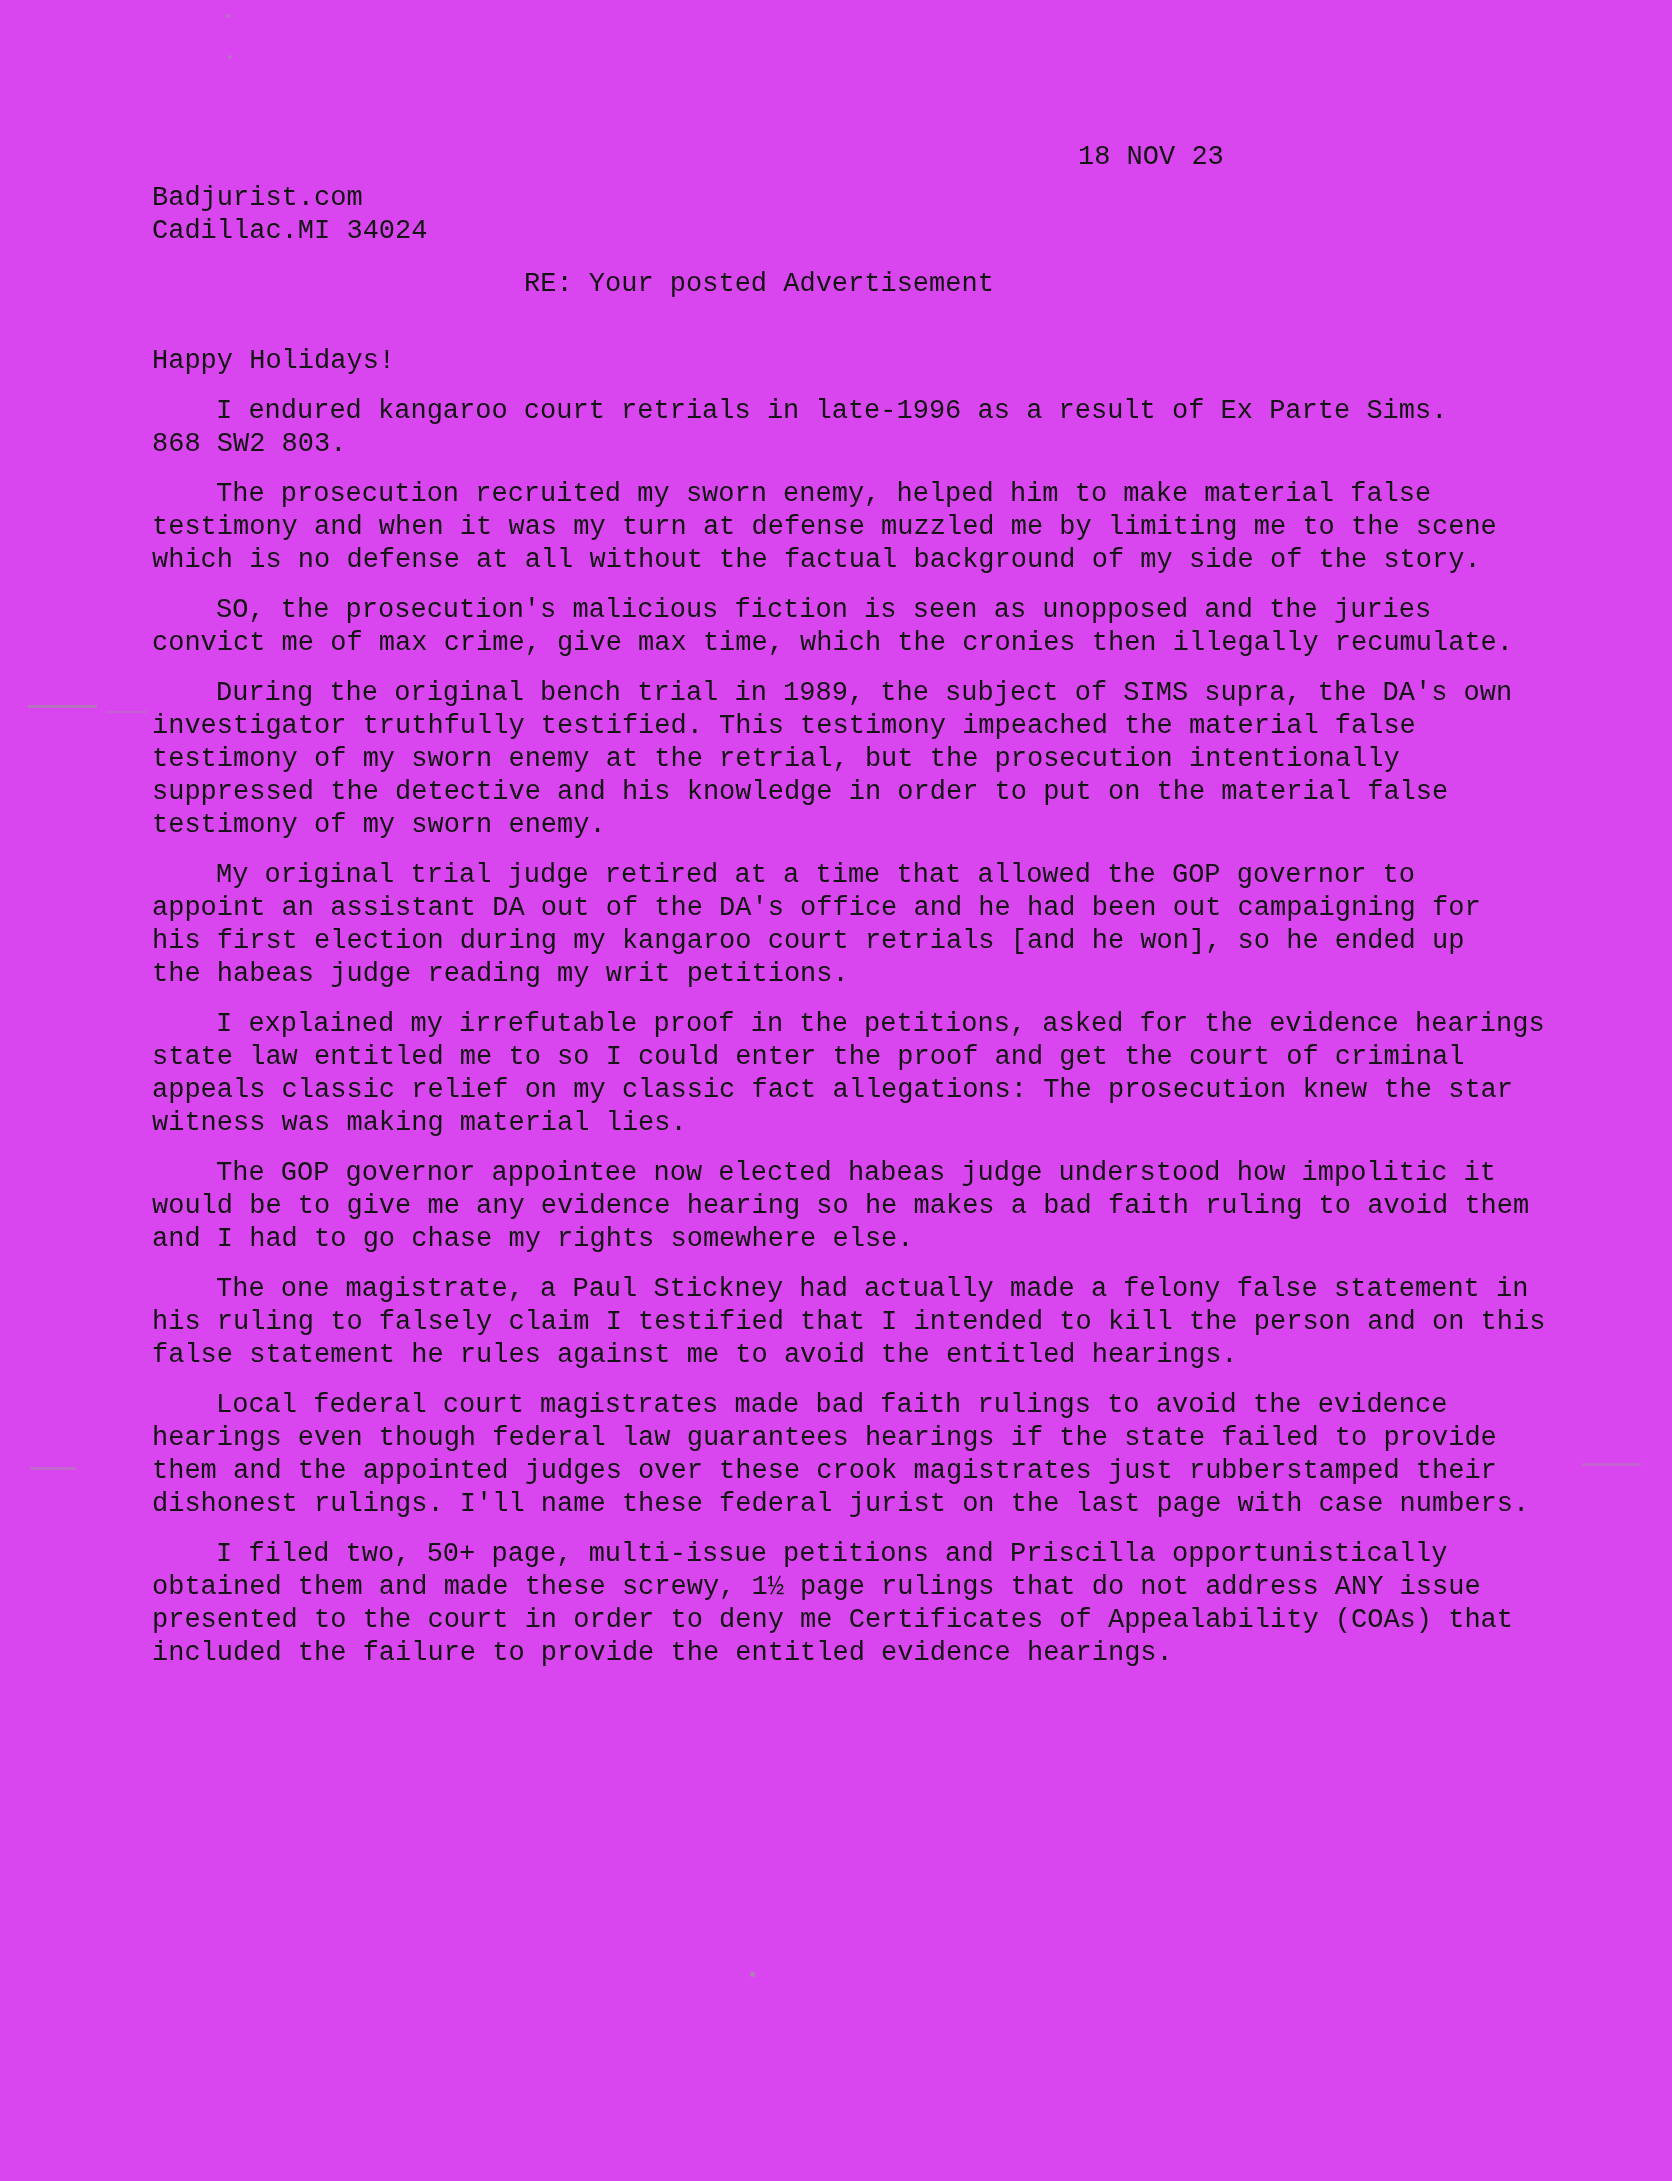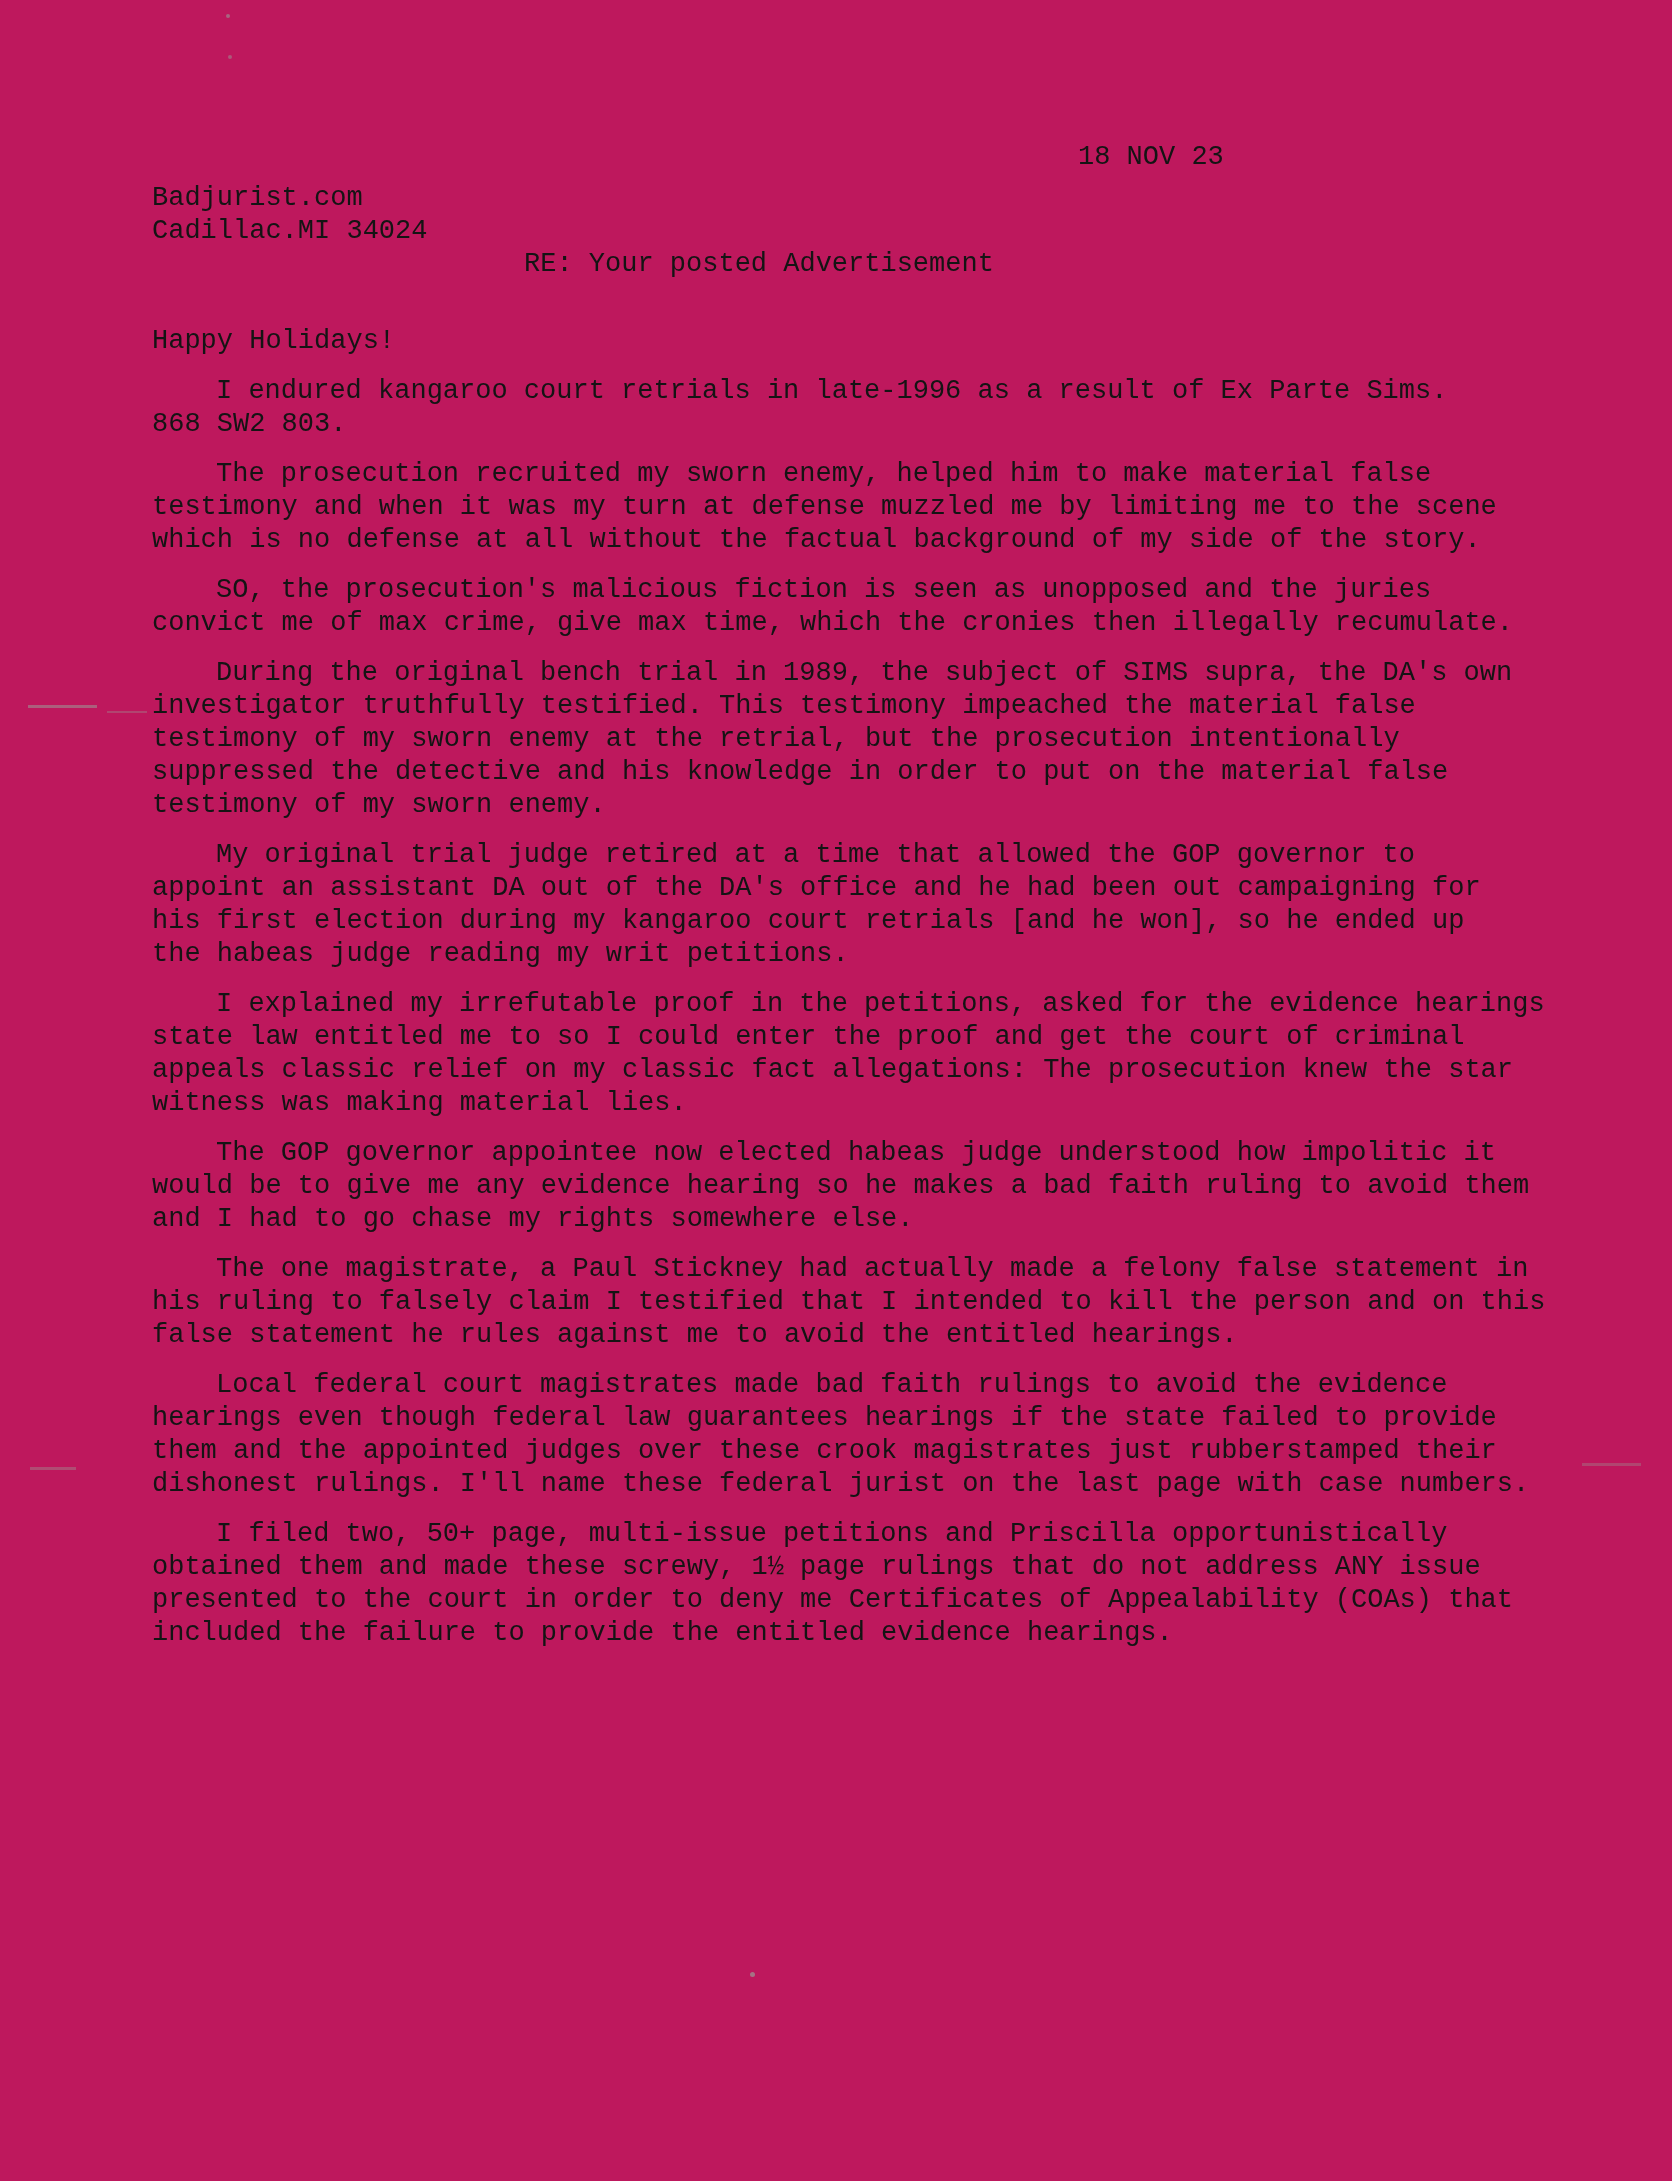--- a/index.html
+++ b/index.html
@@ -5,41 +5,41 @@
   html, body {
     margin: 0;
     padding: 0;
     background: #e8e8e6;
   }
   .page {
     position: relative;
     width: 1672px;
     height: 2181px;
     margin: 0 auto;
-    background: #be185d;
+    background: #d946ef;
     box-sizing: border-box;
     padding: 141px 69px 0 152px;
     font-family: "Liberation Mono", "DejaVu Sans Mono", monospace;
     font-size: 27px;
     line-height: 33px;
     color: #141414;
     overflow: hidden;
   }
   .date-line {
     margin-left: 926px;
     white-space: pre;
   }
   .sender-block {
     margin-top: 8px;
   }
   .mono-line {
     white-space: pre;
   }
   .subject-line {
-    margin-top: 0;
+    margin-top: 20px;
     margin-left: 372px;
     white-space: pre;
   }
   .salutation {
     margin-top: 44px;
     white-space: pre;
   }
   .body-block p.para {
     margin: 17px 0 0 0;
     white-space: pre-line;

